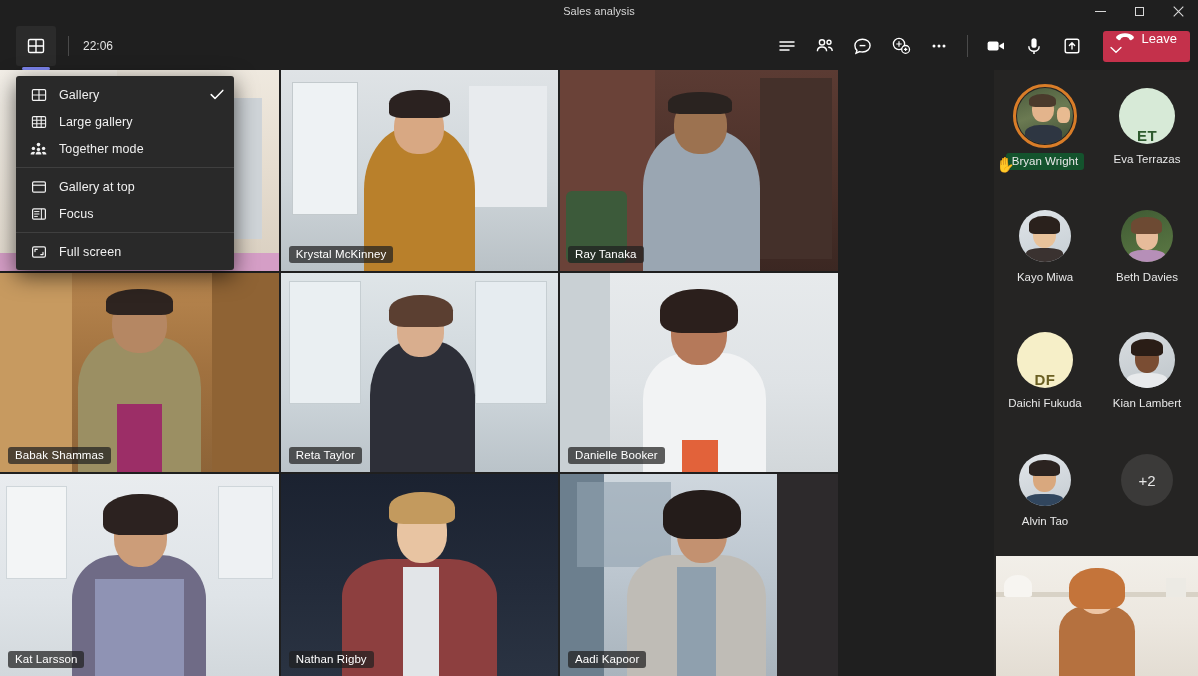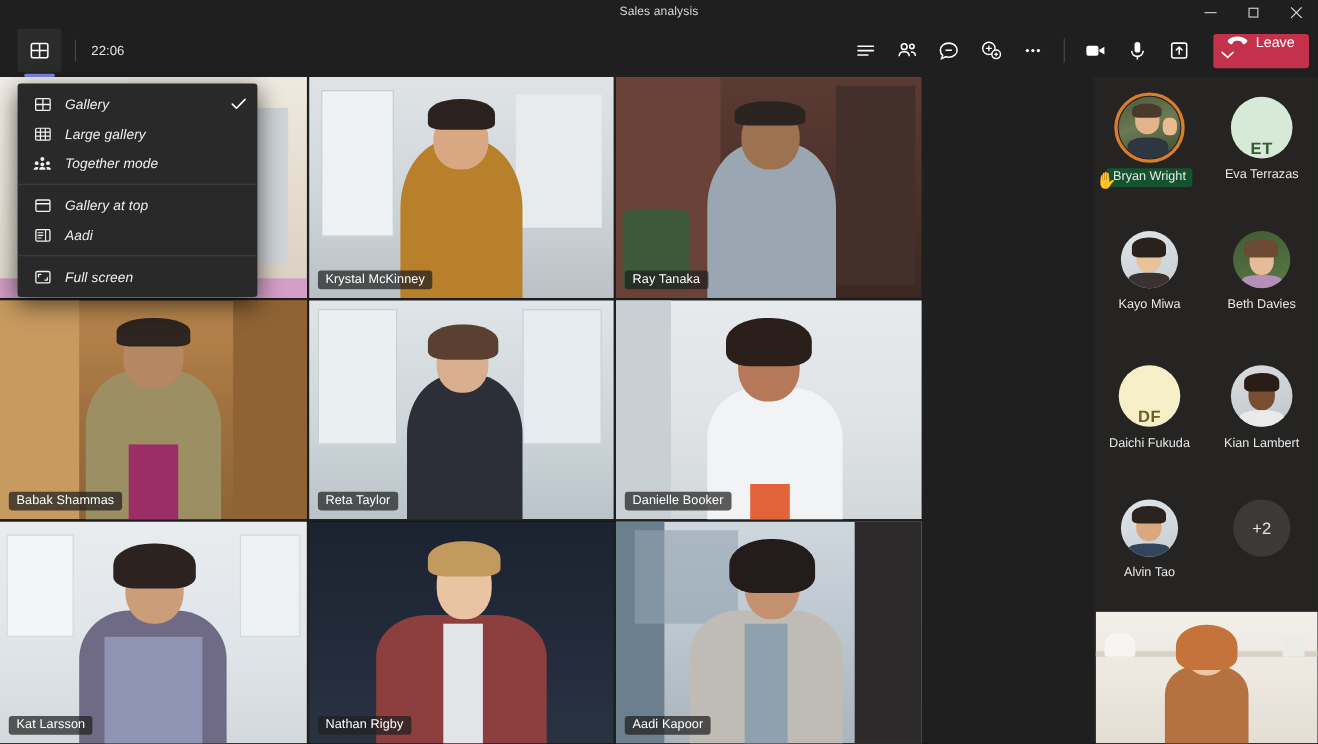--- a/index.html
+++ b/index.html
@@ -177,21 +177,21 @@
     background: #292929;
     border-radius: 3px;
     box-shadow: 0 6px 22px rgba(0,0,0,.62);
     padding: 5px 0 5px;
     z-index: 50;
   }
   .mitem {
     display: flex; align-items: center;
     height: 27px;
     padding: 0 10px 0 14px;
-    color: #f0f0f0; font-size: 12.5px; font-style: italic;
+    color: #f0f0f0; font-size: 12.5px;
   }
   .mico {
     width: 17px; height: 17px;
     display: flex; align-items: center; justify-content: center;
     margin-right: 12px; color: #f2f2f2;
   }
   .mlabel { flex: 1; letter-spacing: .1px; }
   .mcheck { color: #fff; display: flex; align-items: center; }
   .mdiv { height: 1px; background: #3f3f3f; margin: 5px 0; }
 </style>
@@ -554,21 +554,21 @@
     </div>
 
     <div class="mitem">
       <span class="mico">
         <svg width="16" height="16" viewBox="0 0 16 16" fill="none" stroke="#f2f2f2" stroke-width="1.2">
           <rect x="1.6" y="2.8" width="12.8" height="10.4" rx="1.2"></rect>
           <path d="M10.4 2.8v10.4" stroke-width="1"></path>
           <path d="M3.2 5.6h5.2M3.2 8h5.2M3.2 10.4h3.6" stroke-width="1"></path>
         </svg>
       </span>
-      <span class="mlabel">Aadi</span>
+      <span class="mlabel">Focus</span>
     </div>
 
     <div class="mdiv"></div>
 
     <div class="mitem">
       <span class="mico">
         <svg width="16" height="16" viewBox="0 0 16 16" fill="none" stroke="#f2f2f2" stroke-width="1.2">
           <rect x="1.6" y="2.8" width="12.8" height="10.4" rx="1.4"></rect>
           <path d="M4 5.4h2.2M4 5.4v2.2M12 10.6H9.8M12 10.6V8.4" stroke-linecap="round"></path>
         </svg>

